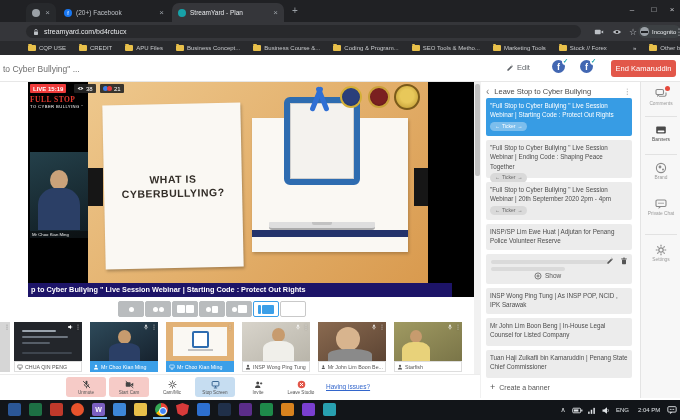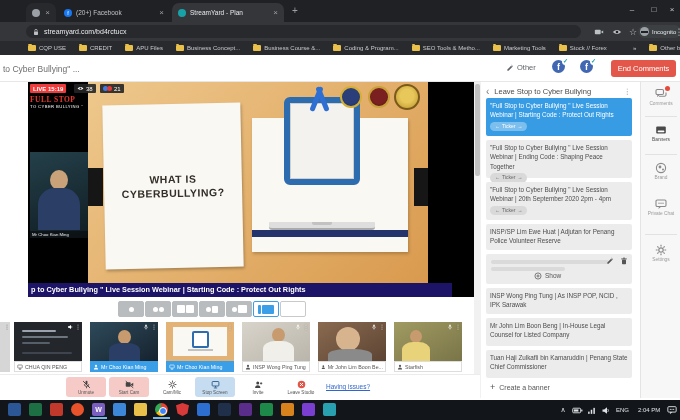--- a/index.html
+++ b/index.html
@@ -316,31 +316,31 @@
         </span>
     </div>
   </div>
 
   <div id="syheader" class="abs">
     <span id="bc-title">to Cyber Bullying" ...</span>
     <span class="editbtn">
       <svg width="8" height="8">
           <use href="#i-pencil"></use>
         </svg>
-      <span>Other</span>
+      <span>Edit</span>
     </span>
     <span class="fbdest" style="left:552px;">
       <span class="fb">f</span>
       <span class="chk">✓</span>
     </span>
     <span class="fbdest" style="left:580px;">
       <span class="fb">f</span>
       <span class="chk">✓</span>
     </span>
-    <button id="endbtn">End Comments</button>
+    <button id="endbtn">End Kamaruddin</button>
   </div>
 
   <div id="stage" class="abs">
     <div id="slide" class="abs">
       <div class="blacktab" style="left:0;"></div>
       <div class="blacktab" style="left:326px;width:14px;"></div>
       <div id="cardL">
         <div class="slidetitle">
           <div>WHAT IS</div>
           <div>CYBERBULLYING?</div>

